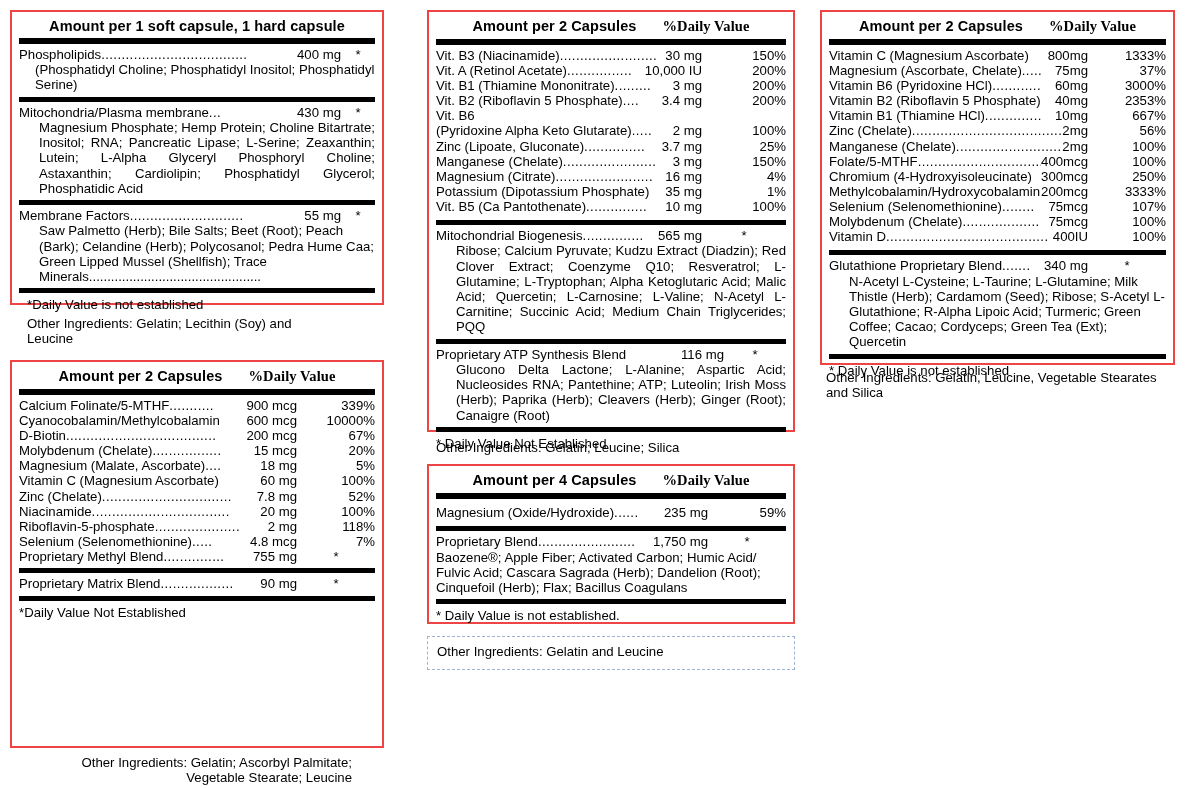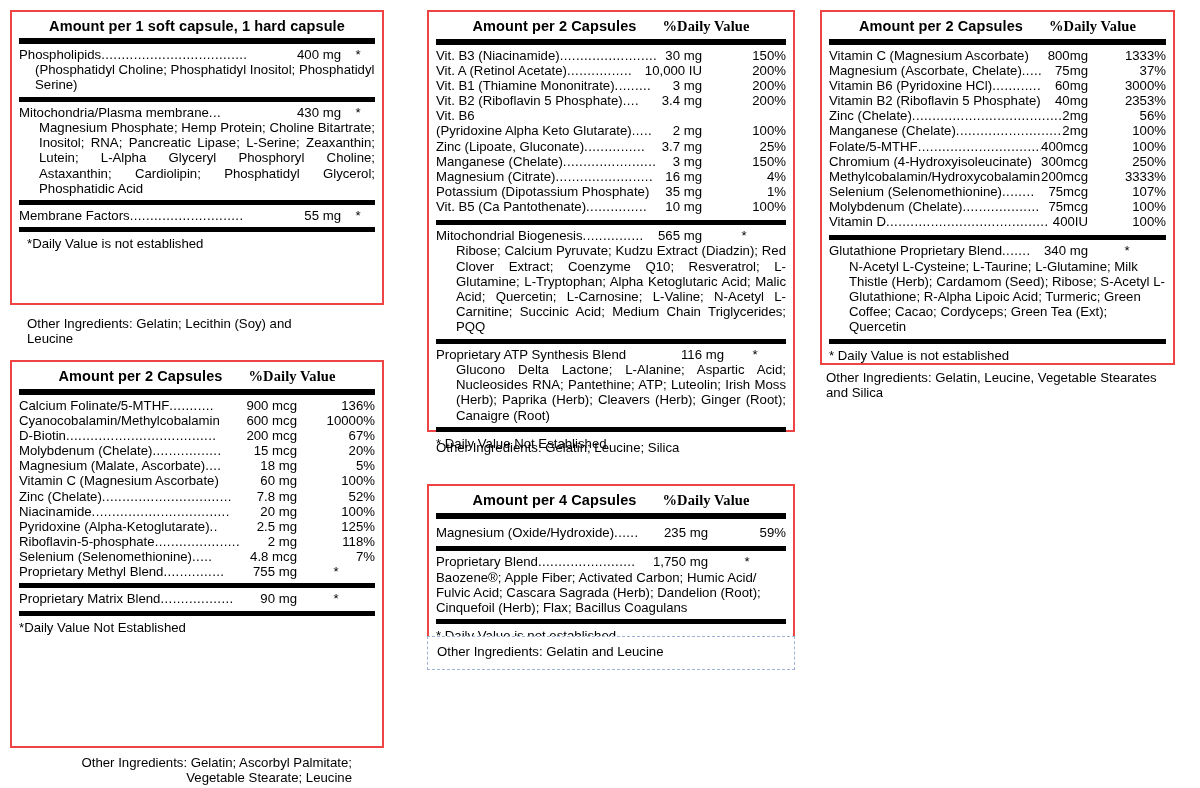--- a/index.html
+++ b/index.html
@@ -96,37 +96,38 @@
   </div>
   <div class="blend-body">Magnesium Phosphate; Hemp Protein; Choline Bitartrate; Inositol; RNA; Pancreatic Lipase; L-Serine; Zeaxanthin; Lutein; L-Alpha Glyceryl Phosphoryl Choline; Astaxanthin; Cardiolipin; Phosphatidyl Glycerol; Phosphatidic Acid</div>
 
   <div class="rule-mid"></div>
   <div class="blend-title">
     <span>Membrane Factors</span>
     <span class="dots">............................</span>
     <span class="amt">55 mg</span>
     <span class="star-col">*</span>
   </div>
+  <div class="blend-body nojust">Saw Palmetto (Herb); Bile Salts; Beet (Root); Peach (Bark); Celandine (Herb); Polycosanol; Pedra Hume Caa; Green Lipped Mussel (Shellfish); Trace Minerals...............................................</div>
 
   <div class="rule-mid"></div>
   <div class="footnote" style="padding-left:8px;">*Daily Value is not established</div>
 </div>
 <div class="other" style="left:27px;top:316px;width:310px;">Other Ingredients: Gelatin; Lecithin (Soy) and Leucine</div>
 
 <div class="panel" style="left:10px;top:360px;width:374px;height:388px;">
   <div class="panel-head">
     <span>Amount per 2 Capsules</span><span class="dv">%Daily Value</span>
   </div>
   <div class="rule-thick"></div>
   <div class="rows">
     <div class="row">
         <span class="nm">Calcium Folinate/5-MTHF</span>
         <span class="dots"> ...........</span>
         <span class="amt">900 mcg</span>
-        <span class="pct" style="width:78px;">136%</span>
+        <span class="pct" style="width:78px;">339%</span>
       </div>
     <div class="row">
         <span class="nm">Cyanocobalamin/Methylcobalamin</span>
         <span class="dots"></span>
         <span class="amt">600 mcg</span>
         <span class="pct" style="width:78px;">10000%</span>
       </div>
     <div class="row">
         <span class="nm">D-Biotin</span>
         <span class="dots">.....................................</span>
@@ -155,26 +156,20 @@
         <span class="nm">Zinc (Chelate)</span>
         <span class="dots">................................</span>
         <span class="amt">7.8  mg</span>
         <span class="pct" style="width:78px;">52%</span>
       </div>
     <div class="row">
         <span class="nm">Niacinamide</span>
         <span class="dots">..................................</span>
         <span class="amt">20  mg</span>
         <span class="pct" style="width:78px;">100%</span>
-      </div>
-    <div class="row">
-        <span class="nm">Pyridoxine (Alpha-Ketoglutarate)</span>
-        <span class="dots"> ..</span>
-        <span class="amt">2.5  mg</span>
-        <span class="pct" style="width:78px;">125%</span>
       </div>
     <div class="row">
         <span class="nm">Riboflavin-5-phosphate</span>
         <span class="dots">.....................</span>
         <span class="amt">2  mg</span>
         <span class="pct" style="width:78px;">118%</span>
       </div>
     <div class="row">
         <span class="nm">Selenium (Selenomethionine)</span>
         <span class="dots"> .....</span>
@@ -290,21 +285,21 @@
     <span class="amt">116 mg</span>
     <span class="star-col" style="width:62px;">*</span>
   </div>
   <div class="blend-body">Glucono Delta Lactone; L-Alanine; Aspartic Acid; Nucleosides RNA; Pantethine; ATP; Luteolin; Irish Moss (Herb); Paprika (Herb); Cleavers (Herb); Ginger (Root); Canaigre (Root)</div>
 
   <div class="rule-mid"></div>
   <div class="footnote">* Daily Value Not Established</div>
 </div>
 <div class="other" style="left:436px;top:440px;width:340px;">Other Ingredients: Gelatin; Leucine; Silica</div>
 
-<div class="panel" style="left:427px;top:484px;width:368px;height:160px;">
+<div class="panel" style="left:427px;top:464px;width:368px;height:160px;">
   <div class="panel-head">
     <span>Amount per 4 Capsules</span><span class="dv">%Daily Value</span>
   </div>
   <div class="rule-thick"></div>
   <div class="rows" style="padding:3px 0 2px 0;">
     <div class="row">
         <span class="nm">Magnesium (Oxide/Hydroxide)</span>
         <span class="dots">......</span>
         <span class="amt">235 mg</span>
         <span class="pct" style="width:78px;">59%</span>
@@ -349,20 +344,26 @@
         <span class="amt">60mg</span>
         <span class="pct" style="width:78px;">3000%</span>
       </div>
     <div class="row">
         <span class="nm">Vitamin B2 (Riboflavin 5 Phosphate)</span>
         <span class="dots"></span>
         <span class="amt">40mg</span>
         <span class="pct" style="width:78px;">2353%</span>
       </div>
     <div class="row">
+        <span class="nm">Vitamin B1 (Thiamine HCl)</span>
+        <span class="dots"> ..............</span>
+        <span class="amt">10mg</span>
+        <span class="pct" style="width:78px;">667%</span>
+      </div>
+    <div class="row">
         <span class="nm">Zinc (Chelate)</span>
         <span class="dots">.....................................</span>
         <span class="amt">2mg</span>
         <span class="pct" style="width:78px;">56%</span>
       </div>
     <div class="row">
         <span class="nm">Manganese (Chelate)</span>
         <span class="dots">..........................</span>
         <span class="amt">2mg</span>
         <span class="pct" style="width:78px;">100%</span>

